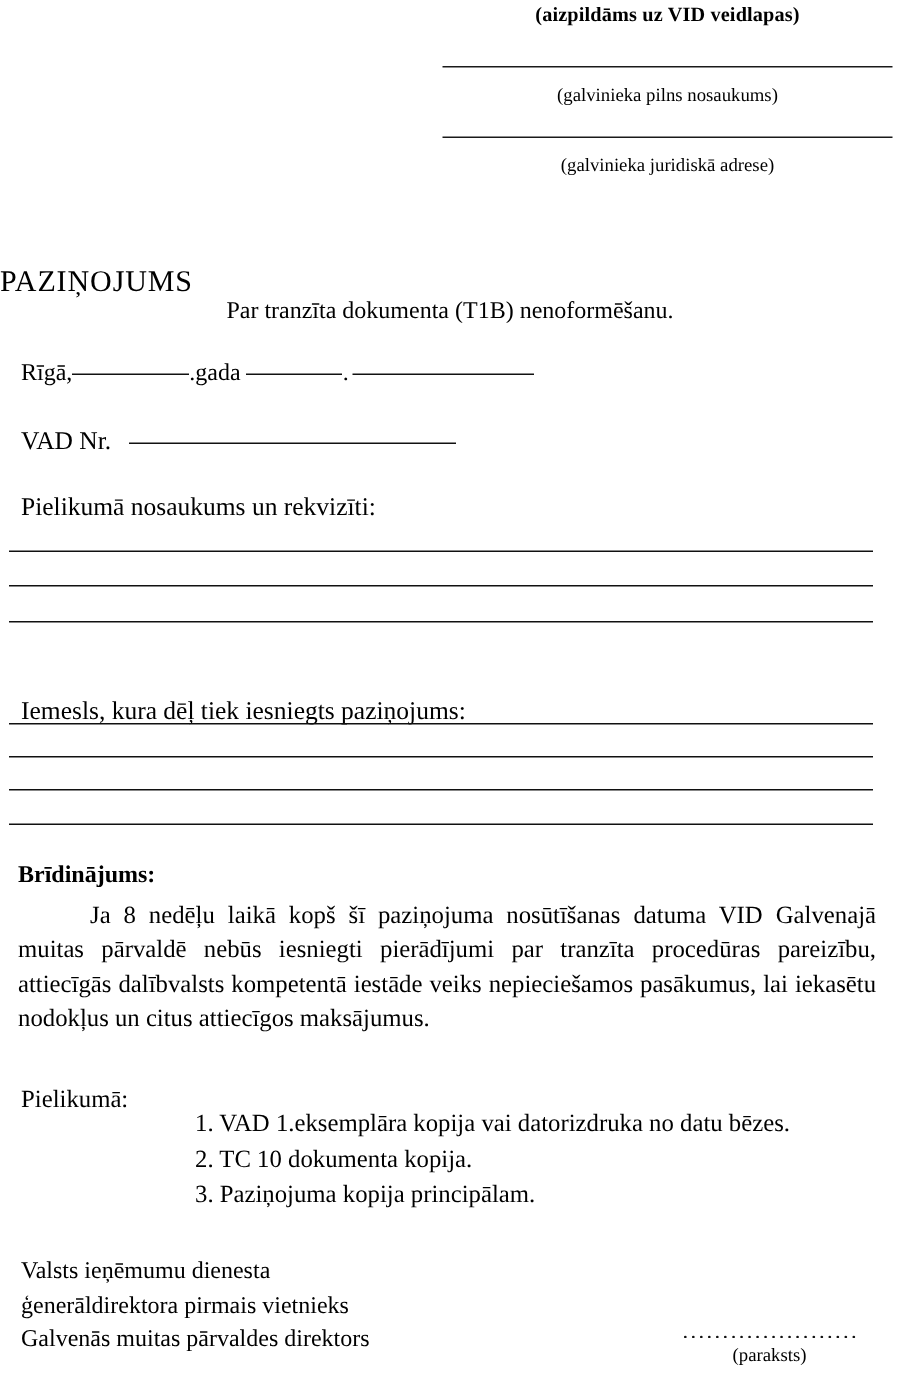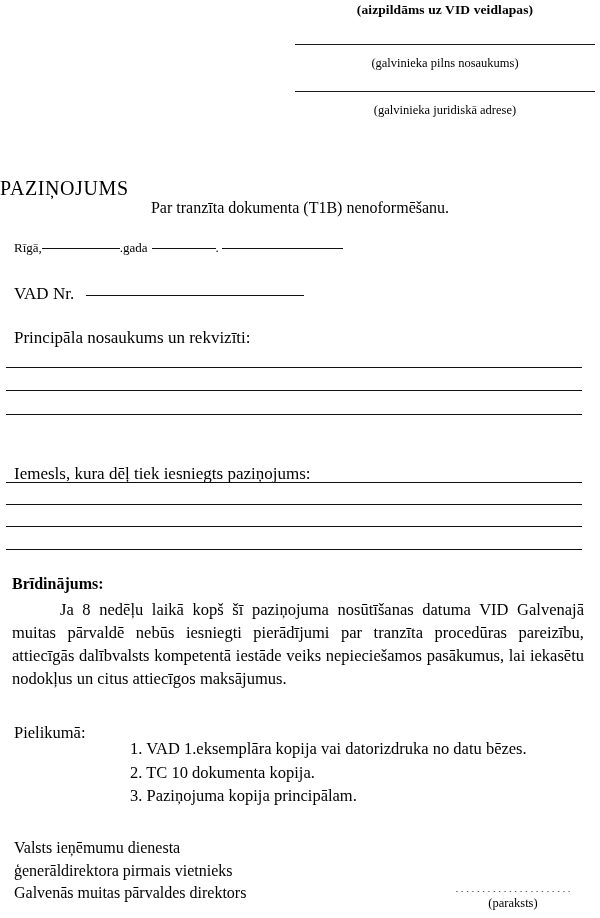--- a/index.html
+++ b/index.html
@@ -69,21 +69,21 @@
     width: 600px;
     text-align: center;
     font-size: 16px;
   }
 
   
   .row-date {
     position: absolute;
     top: 240px;
     left: 14px;
-    font-size: 13px;
+    font-size: 16px;
     display: flex;
     align-items: baseline;
     white-space: nowrap;
     justify-content: space-between;
   }
   .row-vad {
     position: absolute;
     top: 284px;
     left: 14px;
     font-size: 17px;
@@ -222,21 +222,21 @@
     <span class="blank b-month"></span>
     <span>.</span>
     <span class="blank b-day"></span>
   </div>
 
   <div class="row-vad">
     <span>VAD Nr.</span>
     <span class="blank b-vad"></span>
   </div>
 
-  <div class="sec-label l1">Principāla nosaukums un rekvizīti:</div>
+  <div class="sec-label l1">Pielikumā nosaukums un rekvizīti:</div>
   <div class="wrule p1"></div>
   <div class="wrule p2"></div>
   <div class="wrule p3"></div>
 
   <div class="sec-label l2">Iemesls, kura dēļ tiek iesniegts paziņojums:</div>
   <div class="wrule i1"></div>
   <div class="wrule i2"></div>
   <div class="wrule i3"></div>
   <div class="wrule i4"></div>
 

